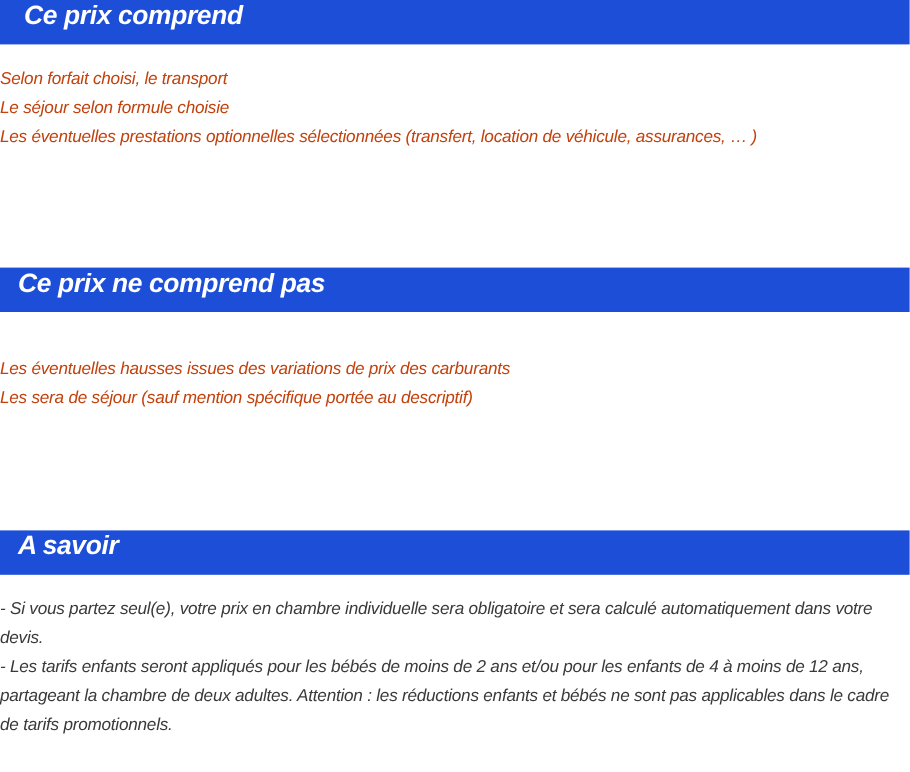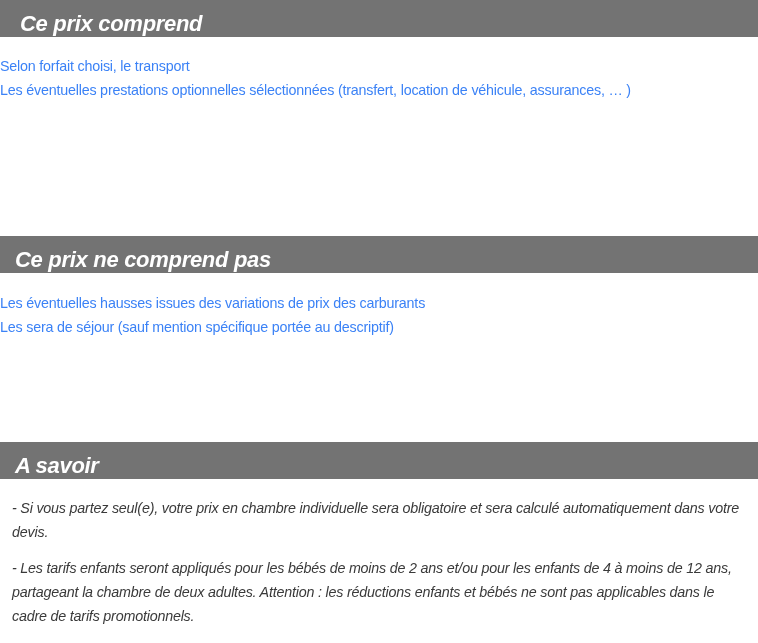--- a/index.html
+++ b/index.html
@@ -1,45 +1,46 @@
 <!DOCTYPE html>
 <html><head>
 <meta charset="utf-8">
 <style>
   html, body { margin:0; padding:0; background:#ffffff; }
   body { width:758px; height:643px; overflow:hidden; position:relative;
          font-family:"Liberation Sans", sans-serif; color:#444; }
   .section { position:absolute; left:0; width:758px; }
-  .header { background:#737373; height:37px; display:flex; align-items:flex-end; }
+  .header { background:#1d4ed8; height:37px; display:flex; align-items:flex-start; }
   .header h2 { margin:0; font-style:italic; font-weight:bold; color:#fff;
                font-size:22px; letter-spacing:-0.3px; }
   .list { margin:0; padding:0; list-style:none; }
-  .list li { font-size:14.3px; line-height:24px; color:#3b82f6;
+  .list li { font-style:italic; font-size:14.3px; line-height:24px; color:#c2410c;
              letter-spacing:-0.2px; white-space:nowrap; }
   .para { font-style:italic; font-size:14.3px; line-height:24px; color:#3a3a3a;
-          letter-spacing:-0.2px; margin:12px; }
+          letter-spacing:-0.2px; margin:0; }
 </style>
 </head>
 <body>
 
 <div class="section" style="top:0;">
   <div class="header">
     <h2 style="padding-left:20px;">Ce prix comprend</h2>
   </div>
   <ul class="list" style="margin-top:17px;">
     <li>Selon forfait choisi, le transport</li>
+    <li>Le séjour selon formule choisie</li>
     <li>Les éventuelles prestations optionnelles sélectionnées (transfert, location de véhicule, assurances, … )</li>
   </ul>
 </div>
 
-<div class="section" style="top:236px;">
+<div class="section" style="top:223px;">
   <div class="header">
     <h2 style="padding-left:15px;">Ce prix ne comprend pas</h2>
   </div>
-  <ul class="list" style="margin-top:18px;">
+  <ul class="list" style="margin-top:36px;">
     <li>Les éventuelles hausses issues des variations de prix des carburants</li>
     <li>Les sera de séjour (sauf mention spécifique portée au descriptif)</li>
   </ul>
 </div>
 
 <div class="section" style="top:442px;">
   <div class="header">
     <h2 style="padding-left:15px;">A savoir</h2>
   </div>
   <div style="margin-top:17px; width:752px;">

